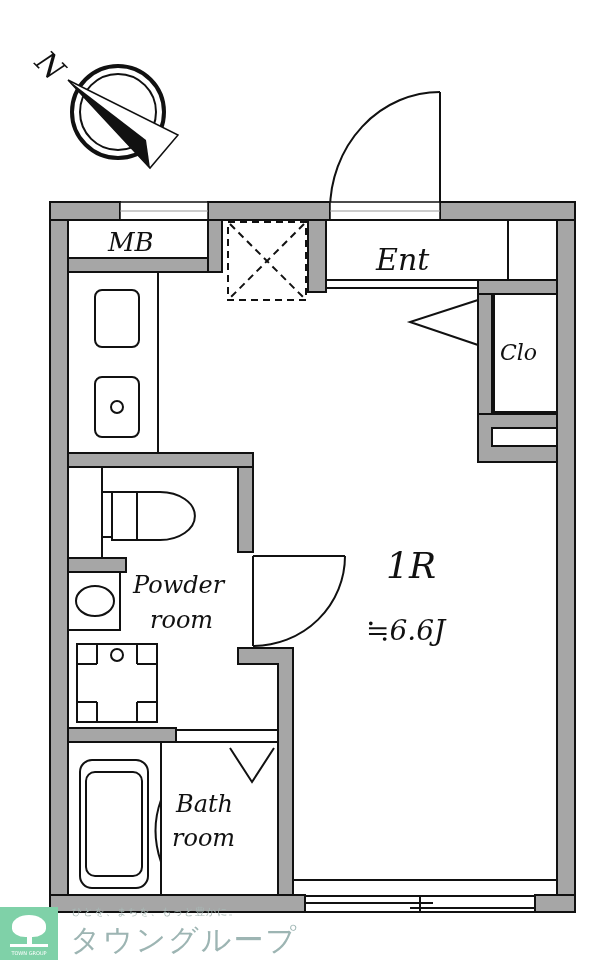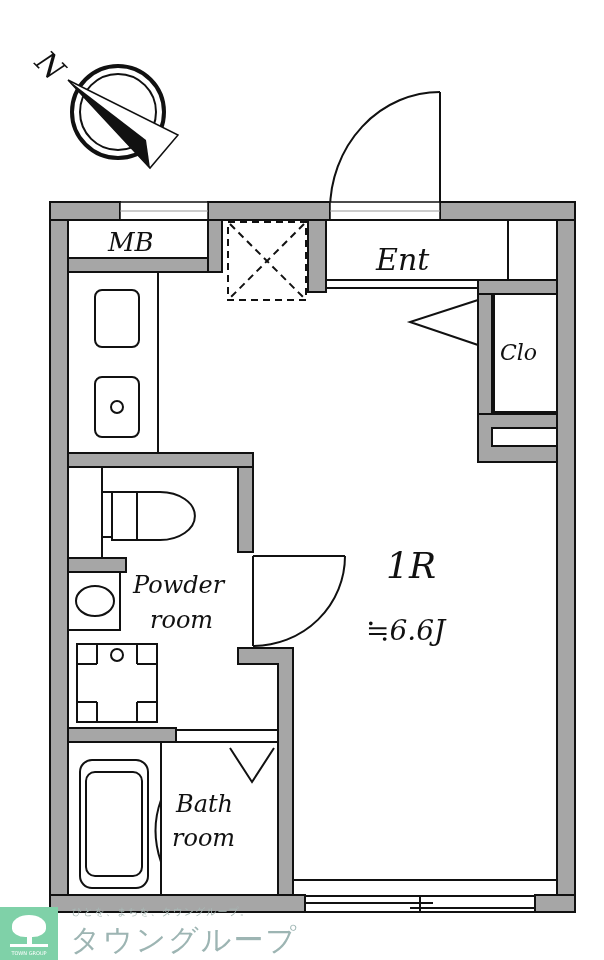--- a/index.html
+++ b/index.html
@@ -175,14 +175,14 @@
   <text class="room-label" x="176" y="812" font-size="24">Bath</text>
   <text class="room-label" x="172" y="846" font-size="24">room</text>
 </svg>
 
 <div class="logo-box">
   <div class="logo-tree"></div>
   <div class="logo-trunk"></div>
   <div class="logo-ground"></div>
   <div class="logo-small">TOWN GROUP</div>
 </div>
-<div class="brand-tagline">ひとを、まちを、タウングループ。</div>
+<div class="brand-tagline">ひとを、まちを、もっと豊かに。</div>
 <div class="brand-name">タウングループ</div>
 
 </body></html>

